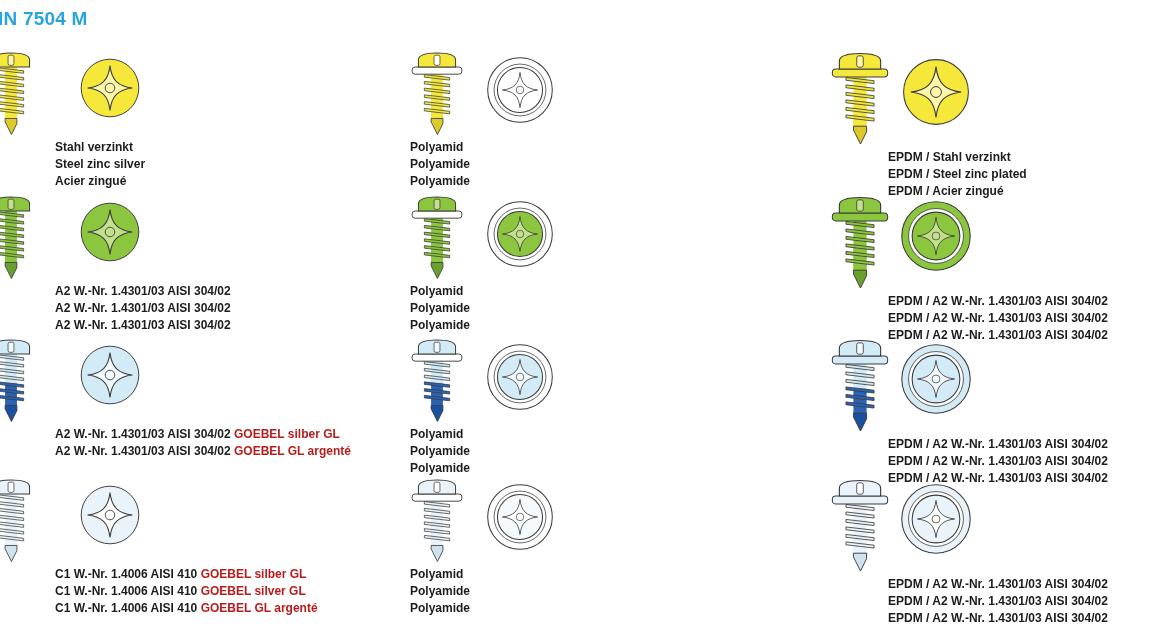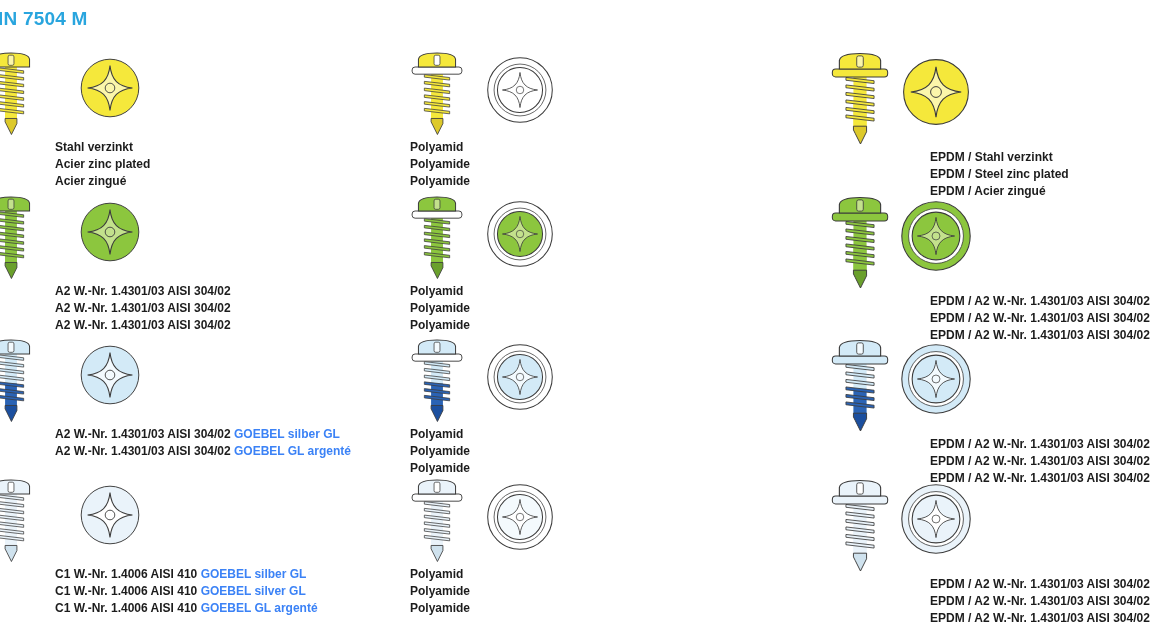--- a/index.html
+++ b/index.html
@@ -10,26 +10,26 @@
   #title{
     position:absolute;left:-2px;top:8px;
     font-size:19px;font-weight:bold;color:#29a5de;letter-spacing:0.2px;
   }
   .cell{position:absolute;}
   .figs{display:flex;align-items:flex-start;}
   .gap{display:inline-block;height:1px;}
   .side-svg{display:block;}
   .top-svg{display:block;margin-top:6px;}
   .txt{font-size:12px;font-weight:bold;color:#1c1c1c;line-height:17px;white-space:nowrap;margin-top:1px;}
-  .seg-blue{color:#3b82f6;}
+  .seg-blue{color:#b91c1c;}
   .col0{left:0px;}   .col1{left:410px;} .col2{left:830px;}
   .row0{top:50px;}   .row1{top:194px;}  .row2{top:337px;}  .row3{top:477px;}
   .col0 .figs{margin-left:-16px;}
   .col0 .gap{width:40px;} .col1 .gap{width:22px;} .col2 .gap{width:10px;}
-  .col0 .txt{margin-left:55px;} .col1 .txt{} .col2 .txt{margin-left:100px;}
+  .col0 .txt{margin-left:55px;} .col1 .txt{} .col2 .txt{margin-left:58px;}
 </style>
 </head>
 <body>
 
 <div id="stage">
   <div id="title">IN 7504 M</div>
   <div id="cells">
       <div class="cell col0 row0">
         <div class="figs">
           <svg class="side-svg" width="54" height="88" viewBox="0 0 64 104">
@@ -50,21 +50,21 @@
           <svg class="top-svg" width="64" height="64" viewBox="0 0 80 80">
             <circle cx="40" cy="40" r="36" fill="#f5e83b" stroke="#3b3b3b" stroke-width="1.2"></circle>
             <g transform="translate(40,40) scale(1.000) translate(-40,-40)">
               <path d="M40,12 C42,30 50,38 68,40 C50,42 42,50 40,68 C38,50 30,42 12,40 C30,38 38,30 40,12 Z" fill="#fbf6aa" stroke="#3b3b3b" stroke-width="1.3"></path>
               <circle cx="40" cy="40" r="6" fill="#fbf6aa" stroke="#3b3b3b" stroke-width="1.1"></circle>
             </g>
           </svg>
         </div>
         <div class="txt">
           <div><span>Stahl verzinkt</span></div>
-          <div><span>Acier zinc plated</span></div>
+          <div><span>Steel zinc silver</span></div>
           <div><span>Acier zingué</span></div>
         </div>
       </div>
       <div class="cell col1 row0">
         <div class="figs">
           <svg class="side-svg" width="54" height="88" viewBox="0 0 64 104">
             <rect x="25" y="27" width="14" height="55" fill="#f5e83b"></rect>
             <rect x="25" y="55" width="14" height="27" fill="#f5e83b"></rect>
             <polygon points="17,29 47,32.5 47,35.5 17,32" fill="#f5e83b" stroke="#3b3b3b" stroke-width="0.9"></polygon>
             <polygon points="17,37 47,40.5 47,43.5 17,40" fill="#f5e83b" stroke="#3b3b3b" stroke-width="0.9"></polygon>

